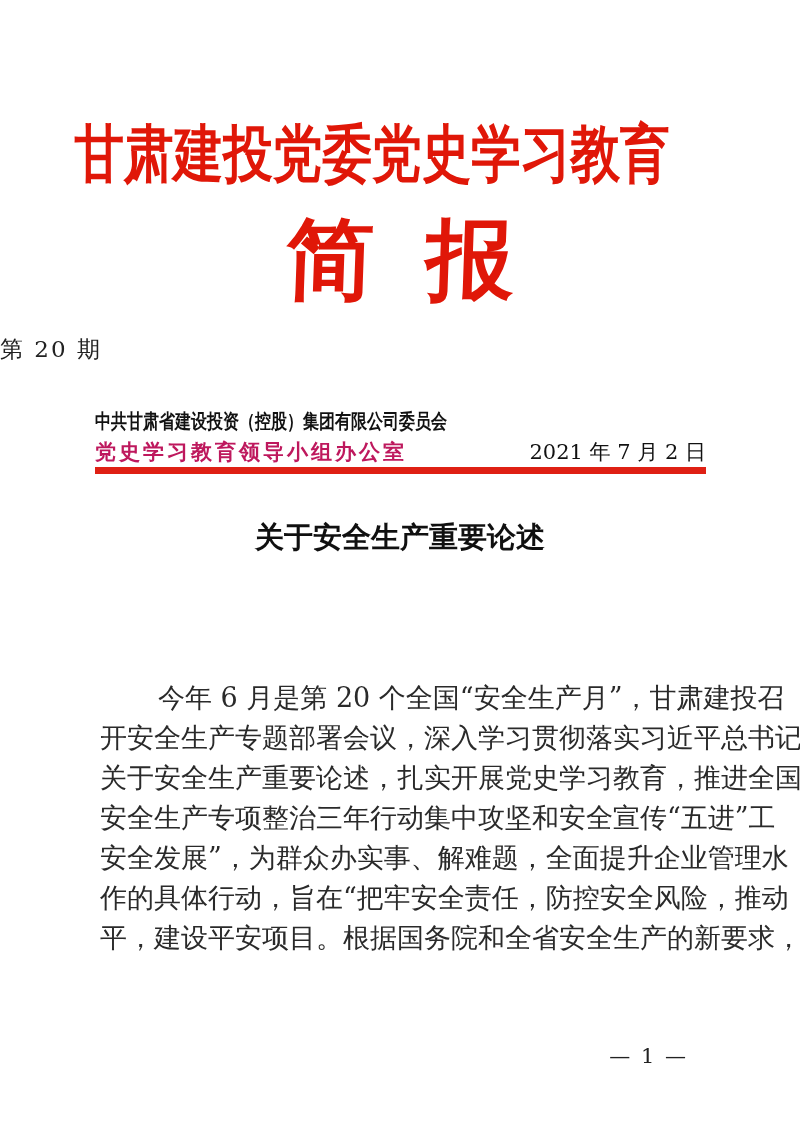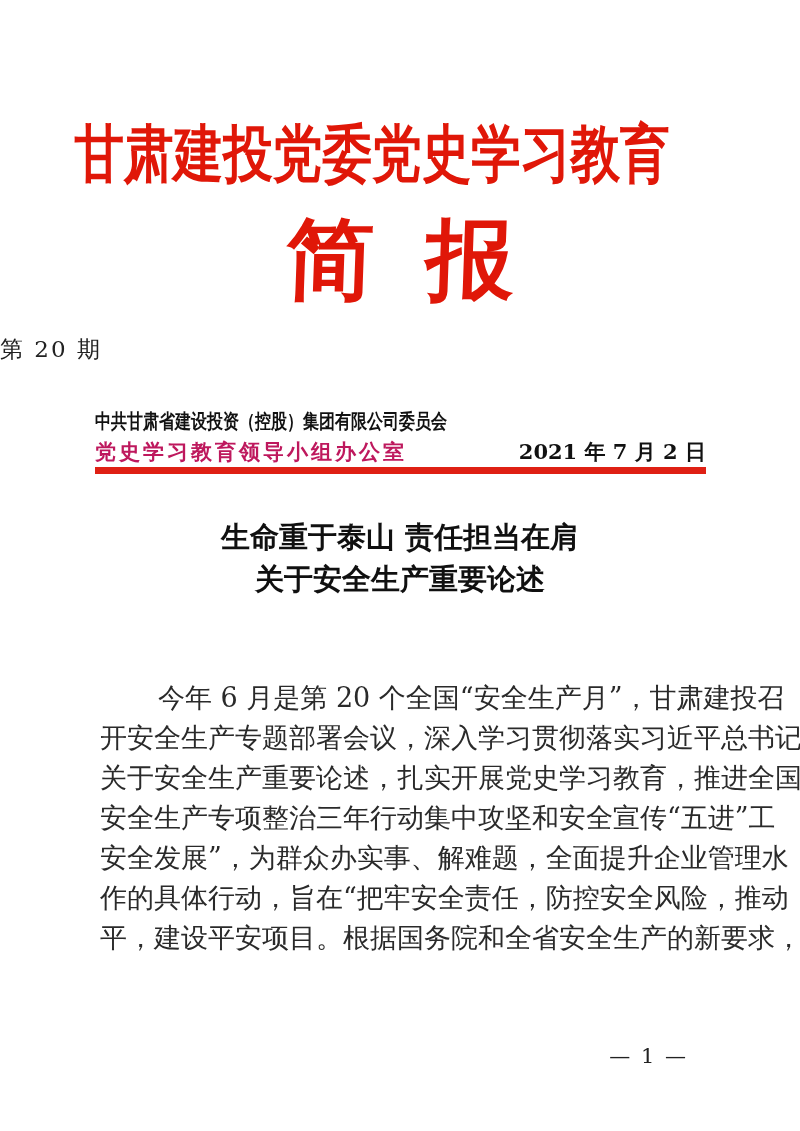--- a/index.html
+++ b/index.html
@@ -86,21 +86,21 @@
     margin-top: 3px;
   }
   .org-line2 {
     font-weight: 700;
     font-size: 21px;
     letter-spacing: 3px;
     white-space: nowrap;
     color: #be185d;
   }
   .org-date {
-    font-weight: 700;
+    font-weight: 400;
     font-size: 21px;
     white-space: nowrap;
     color: #111111;
     margin-left: 48px;
   }
   .red-rule {
     position: absolute;
     top: 467px;
     left: 95px;
     width: 611px;
@@ -171,21 +171,20 @@
     <div class="org-line1">中共甘肃省建设投资（控股）集团有限公司委员会</div>
     <div class="org-row2">
       <span class="org-line2">党史学习教育领导小组办公室</span>
       <span class="org-date">2021 年 7 月 2 日</span>
     </div>
   </div>
 
   <div class="red-rule"></div>
 
   <div class="article-title">
-    <div>生命重于泰山  责任担当在肩</div>
     <div>关于安全生产重要论述</div>
   </div>
 
   <div class="body-text">
     <div class="body-line indent">今年 6 月是第 20 个全国“安全生产月”，甘肃建投召</div>
     <div class="body-line">开安全生产专题部署会议，深入学习贯彻落实习近平总书记</div>
     <div class="body-line">关于安全生产重要论述，扎实开展党史学习教育，推进全国</div>
     <div class="body-line">安全生产专项整治三年行动集中攻坚和安全宣传“五进”工</div>
     <div class="body-line">安全发展”，为群众办实事、解难题，全面提升企业管理水</div>
     <div class="body-line">作的具体行动，旨在“把牢安全责任，防控安全风险，推动</div>

